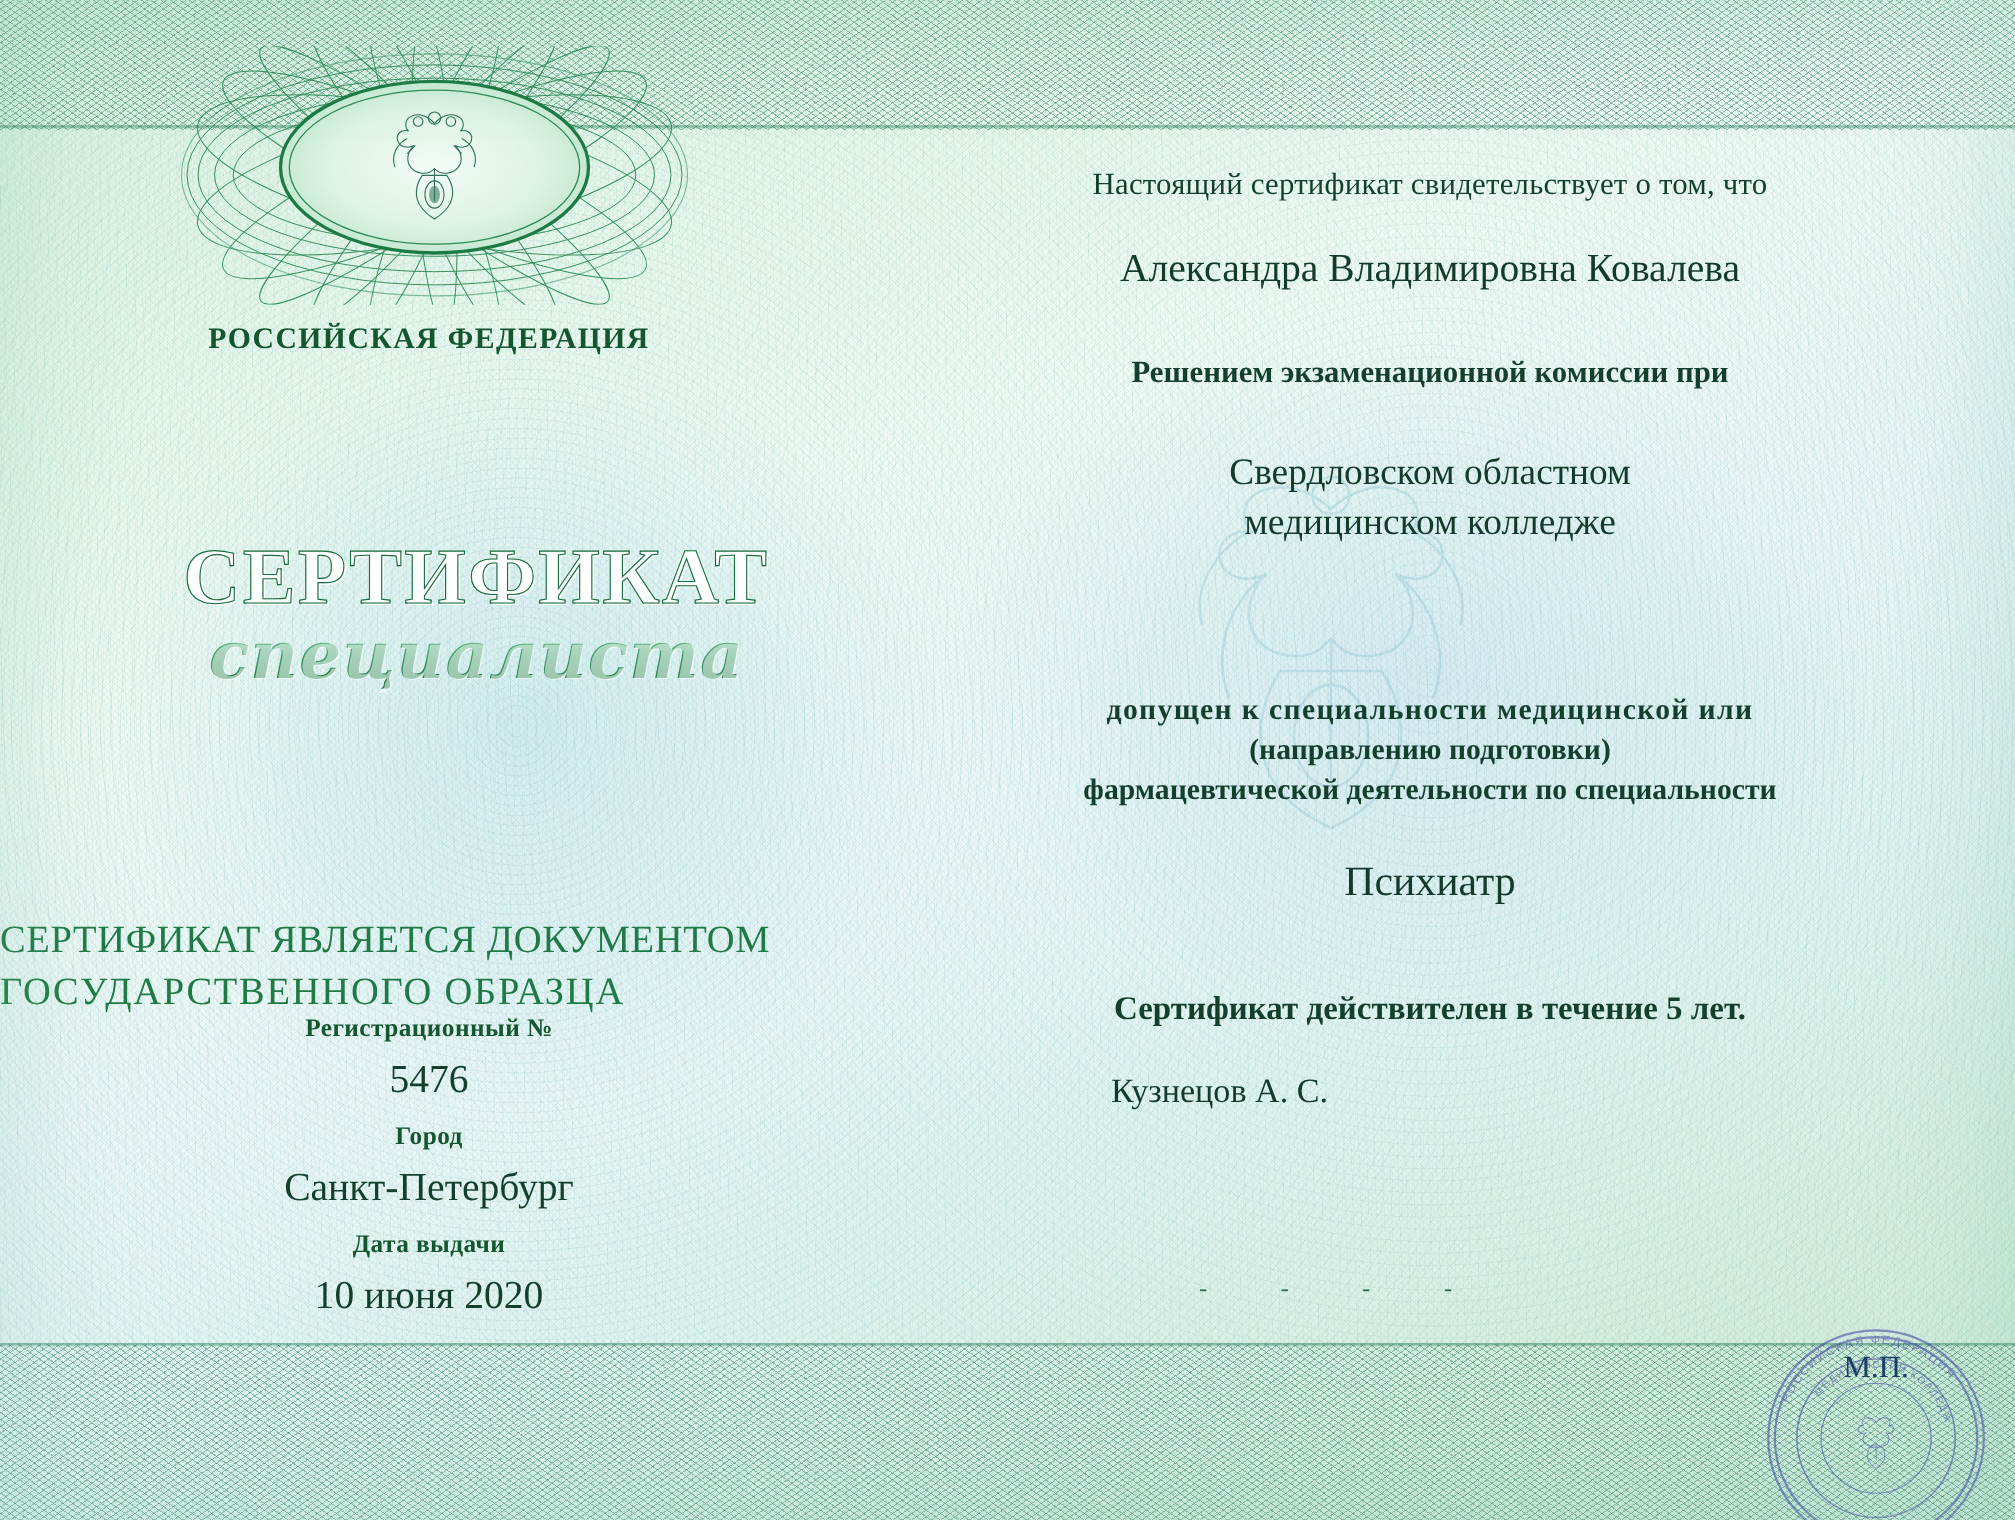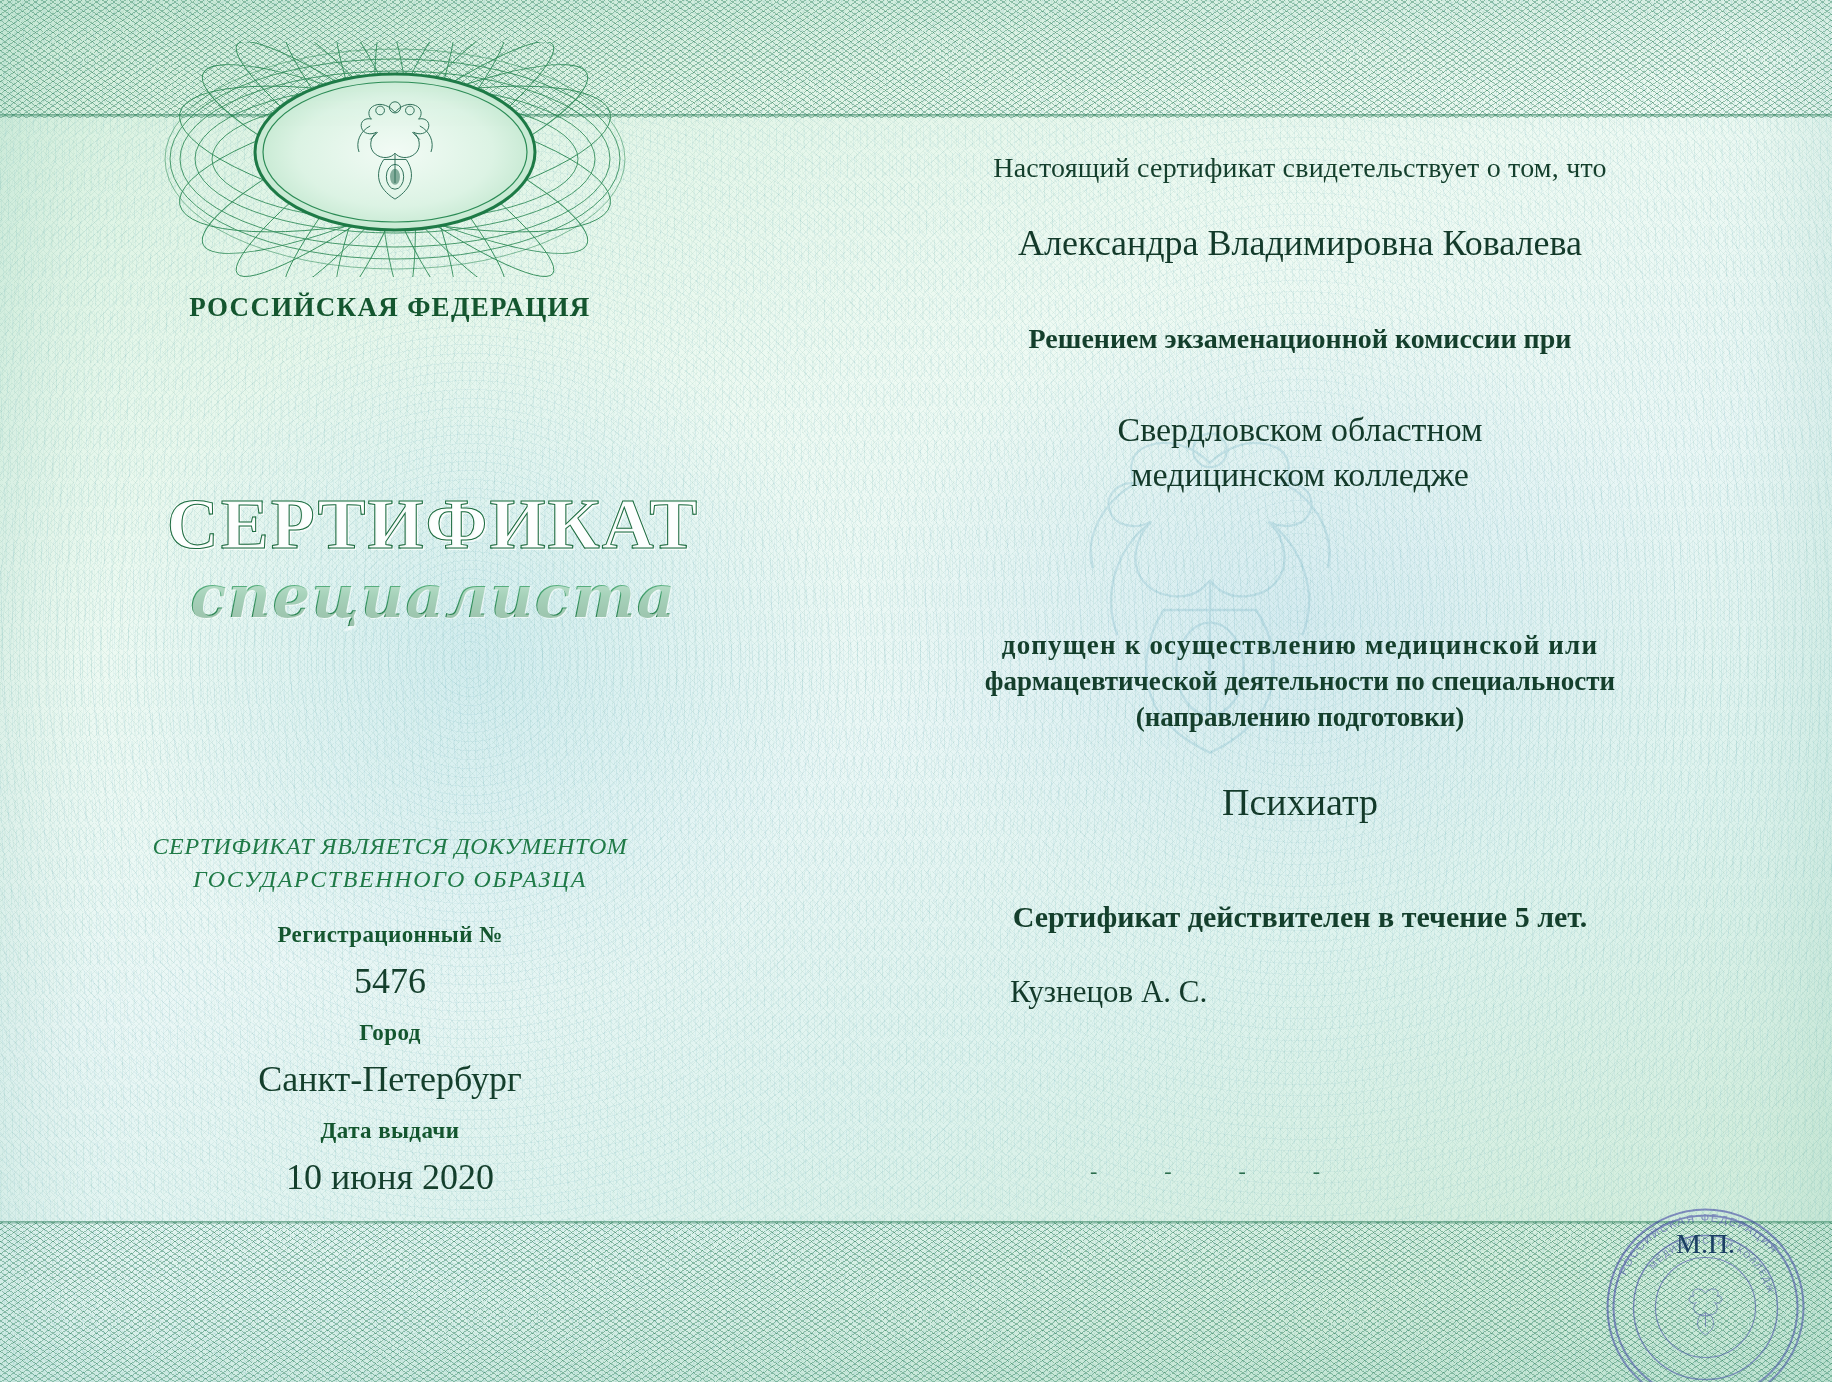--- a/index.html
+++ b/index.html
@@ -133,26 +133,24 @@
     background-clip: text;
     color: transparent;
     text-shadow: 1px 1px 0 rgba(255,255,255,0.55);
   }
 
   .gost {
     position: absolute;
     left: 0;
     top: 830px;
     width: 780px;
-    text-align: center;
     color: #1f7a47;
-    font-size: 24px;
+    font-size: 35px;
     letter-spacing: 0.6px;
     line-height: 1.38;
-    font-style: italic;
   }
   .gost .l2 { letter-spacing: 1.6px; }
 
   .field-label {
     position: absolute;
     width: 780px;
     left: 0;
     text-align: center;
     font-weight: bold;
     font-size: 23px;
@@ -418,23 +416,23 @@
   <div class="r-center r-lead">Настоящий сертификат свидетельствует о том, что</div>
   <div class="r-center r-name">Александра Владимировна Ковалева</div>
   <div class="r-center r-commission">Решением экзаменационной комиссии при</div>
 
   <div class="r-center r-org">
     <div>Свердловском областном</div>
     <div>медицинском колледже</div>
   </div>
 
   <div class="r-center r-allowed">
-    <div class="ln1">допущен  к  осуществлению  медицинской  или</div>
+    <div class="ln1">допущен  к  специальности  медицинской  или</div>
+    <div>(направлению подготовки)</div>
     <div>фармацевтической деятельности по специальности</div>
-    <div>(направлению подготовки)</div>
   </div>
 
   <div class="r-center r-speciality">Психиатр</div>
   <div class="r-center r-valid">Сертификат действителен в течение 5 лет.</div>
 
   <div class="sig-row" id="sig-row-1">
     <div class="sig-name">Кузнецов А. С.</div>
   </div>
 
 

